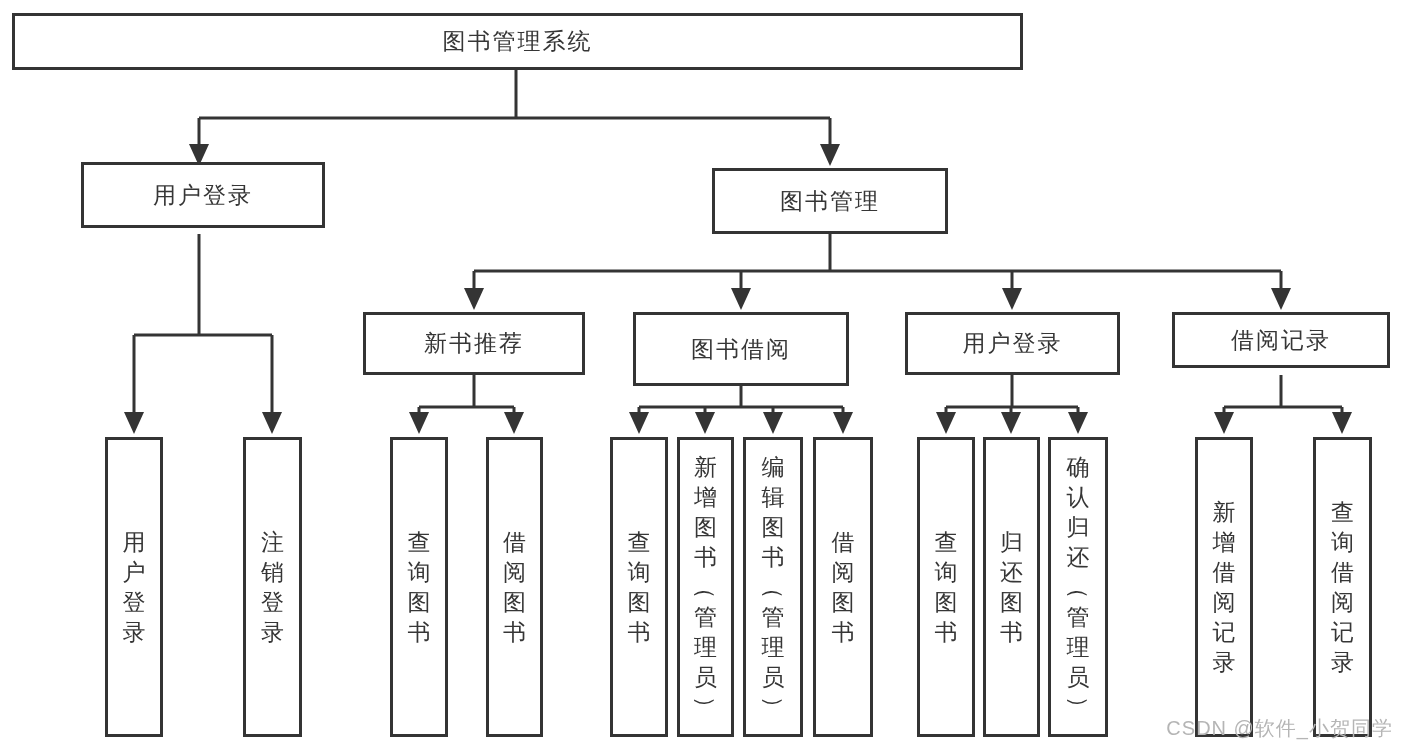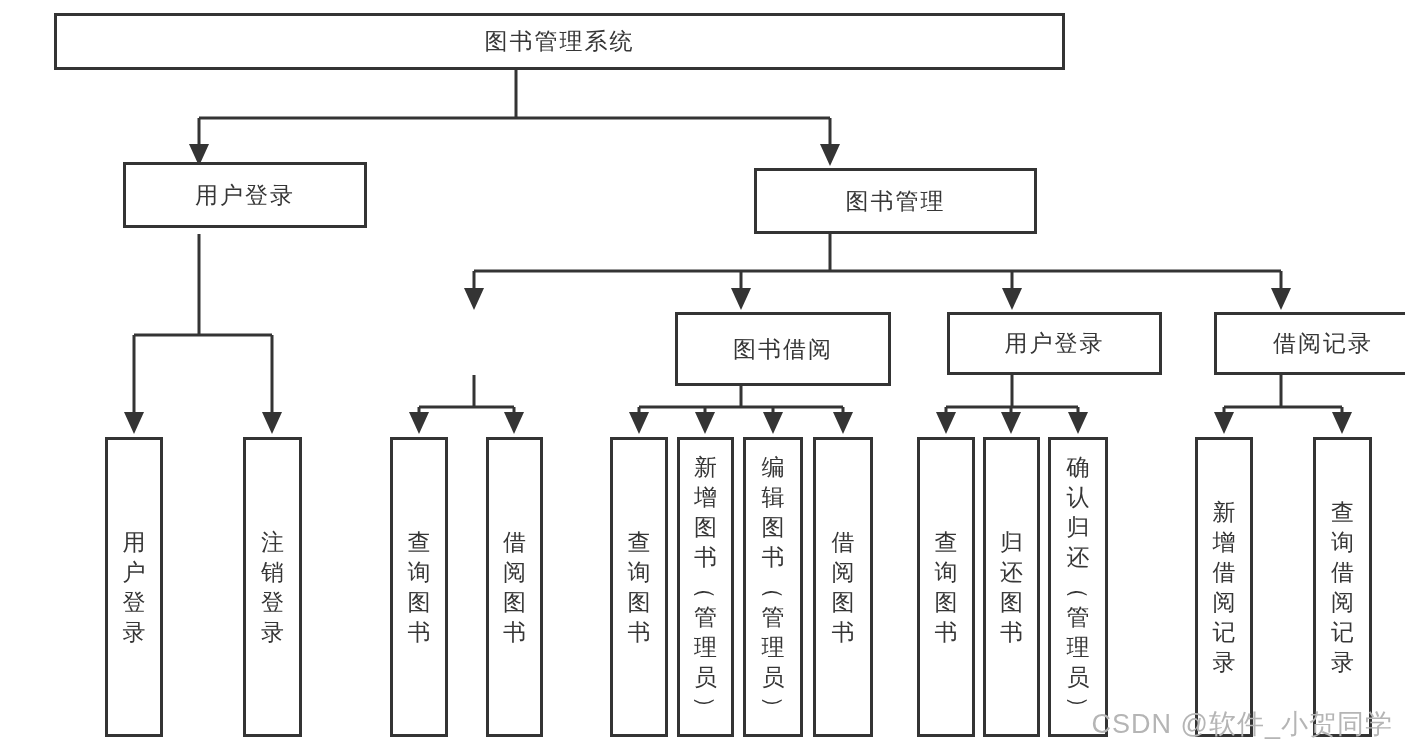--- a/index.html
+++ b/index.html
@@ -25,21 +25,20 @@
     position: absolute;
     background: #ffffff;
     border: 3px solid #343434;
     display: flex;
     align-items: center;
     justify-content: center;
     z-index: 2;
     font-size: 23px;
     letter-spacing: 2px;
     color: #363636;
-    margin-left: 42px;
   }
   .leaf {
     position: absolute;
     top: 437px;
     height: 300px;
     width: 58px;
     background: #ffffff;
     border: 3px solid #343434;
     display: flex;
     flex-direction: column;
@@ -49,21 +48,21 @@
     z-index: 2;
     font-size: 23px;
     color: #363636;
   }
   .leaf span { display: block; line-height: 1; }
   .leaf span.rot { transform: rotate(90deg); }
   .watermark {
     position: absolute;
     right: 12px;
     bottom: 5px;
-    font-size: 27px;
+    font-size: 20px;
     color: #b5b5b5;
     letter-spacing: 1px;
     z-index: 3;
     white-space: nowrap;
   }
 </style>
 </head>
 <body>
 
 <div class="canvas">
@@ -107,25 +106,26 @@
       <polygon points="1001,412 1021,412 1011,434"></polygon>
       <polygon points="1068,412 1088,412 1078,434"></polygon>
       <polygon points="1214,412 1234,412 1224,434"></polygon>
       <polygon points="1332,412 1352,412 1342,434"></polygon>
     </g>
   </svg>
 
   <div class="node" style="left:12px; top:13px; width:1011px; height:57px;">图书管理系统</div>
 
   <div class="node" style="left:81px; top:162px; width:244px; height:66px;">用户登录</div>
-  <div class="node" style="left:712px; top:168px; width:283px; height:66px;">图书管理</div>
-
+  <div class="node" style="left:712px; top:168px; width:236px; height:66px;">图书管理</div>
+
+  <div class="node" style="left:363px; top:312px; width:222px; height:63px;">新书推荐</div>
   <div class="node" style="left:633px; top:312px; width:216px; height:74px;">图书借阅</div>
   <div class="node" style="left:905px; top:312px; width:215px; height:63px;">用户登录</div>
-  <div class="node" style="left:1172px; top:312px; width:218px; height:63px;">借阅记录</div>
+  <div class="node" style="left:1172px; top:312px; width:218px; height:56px;">借阅记录</div>
 
   <div class="leaf" style="left:105px;">
       <span>用</span>
       <span>户</span>
       <span>登</span>
       <span>录</span>
     </div>
   <div class="leaf" style="left:243px; width:59px;">
       <span>注</span>
       <span>销</span>

